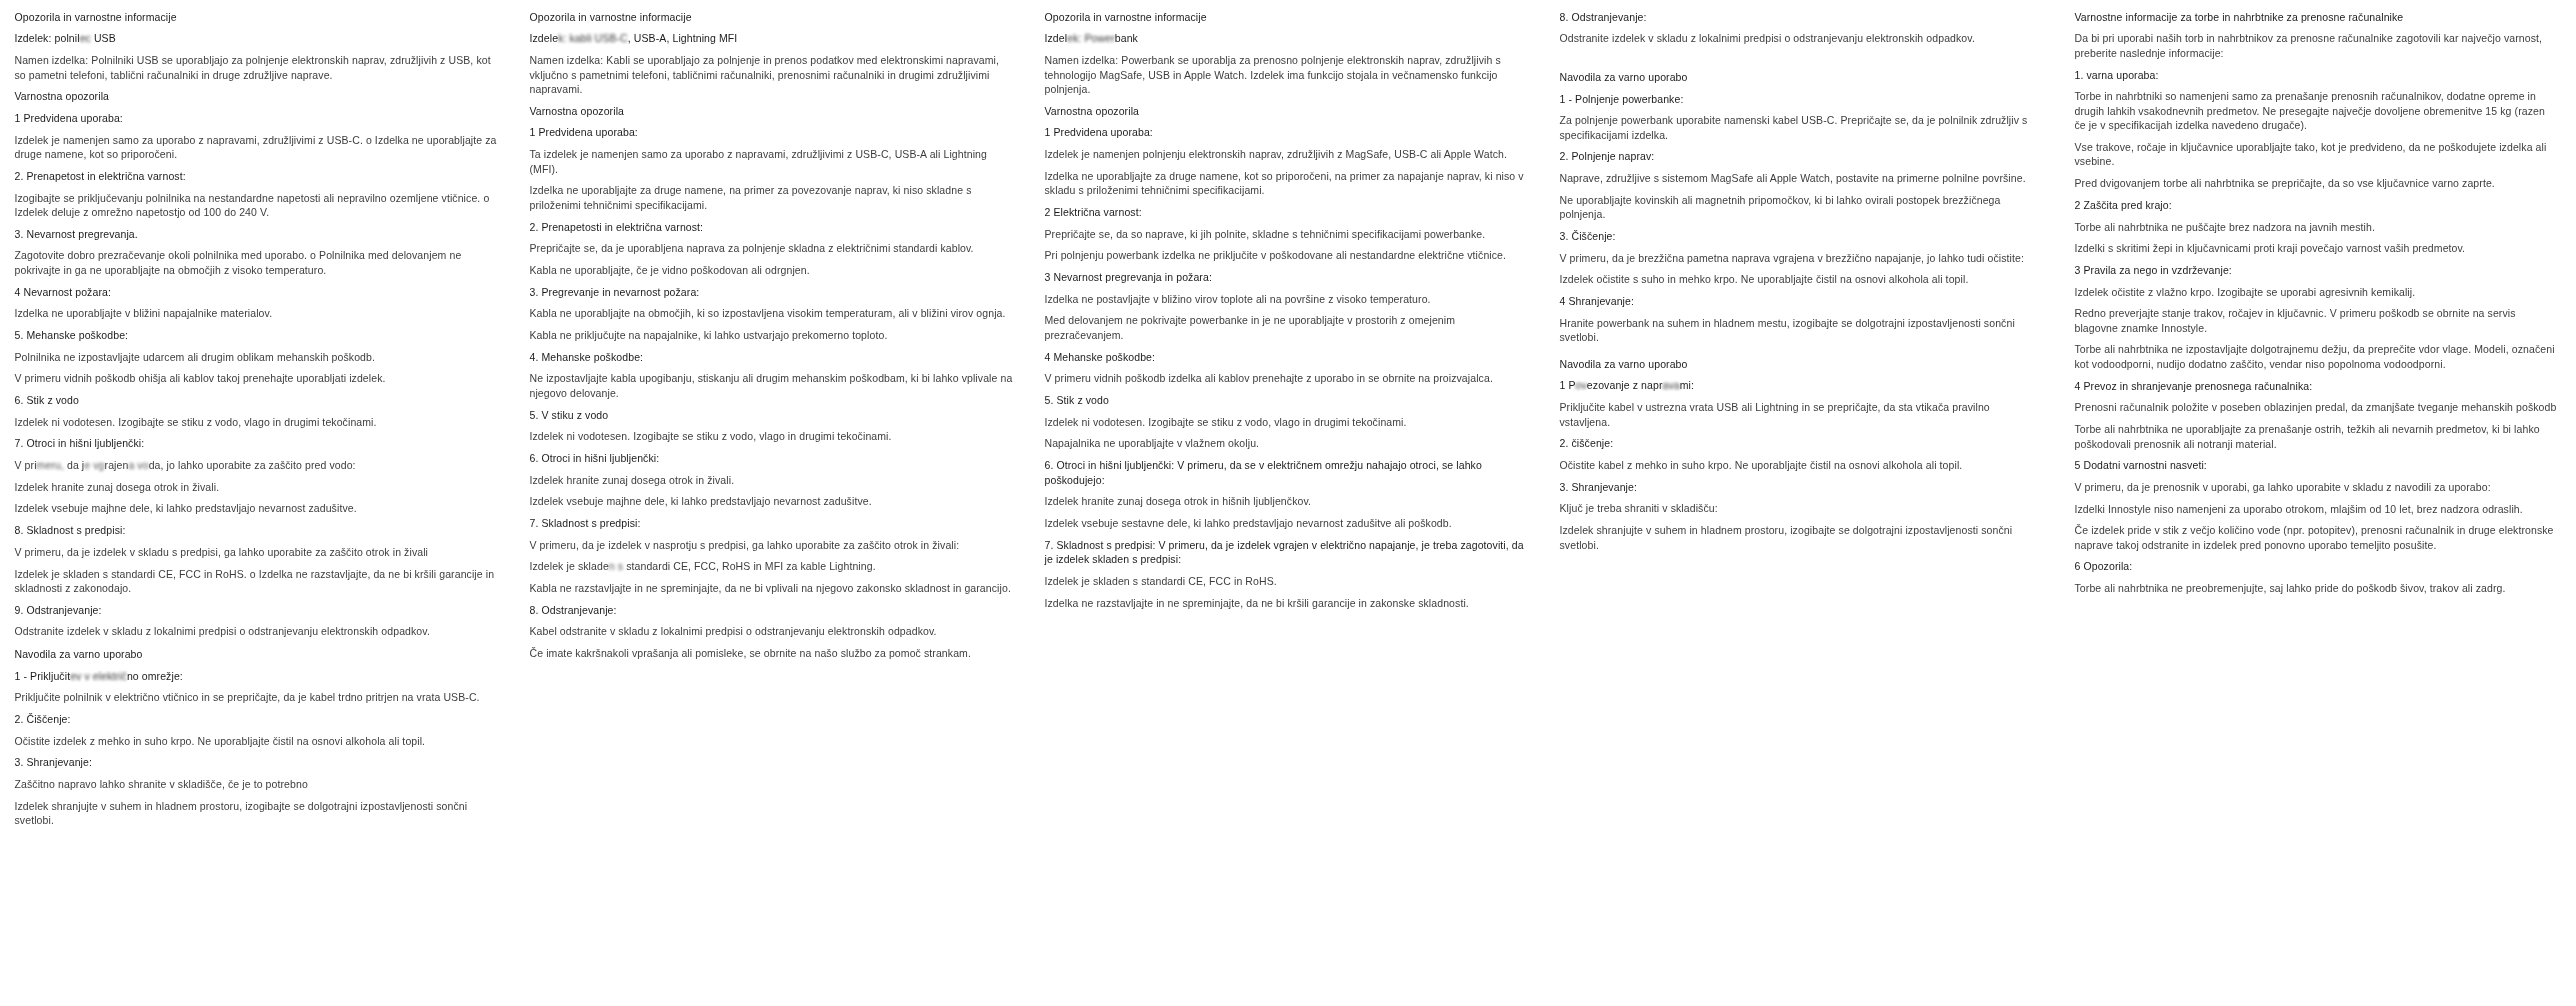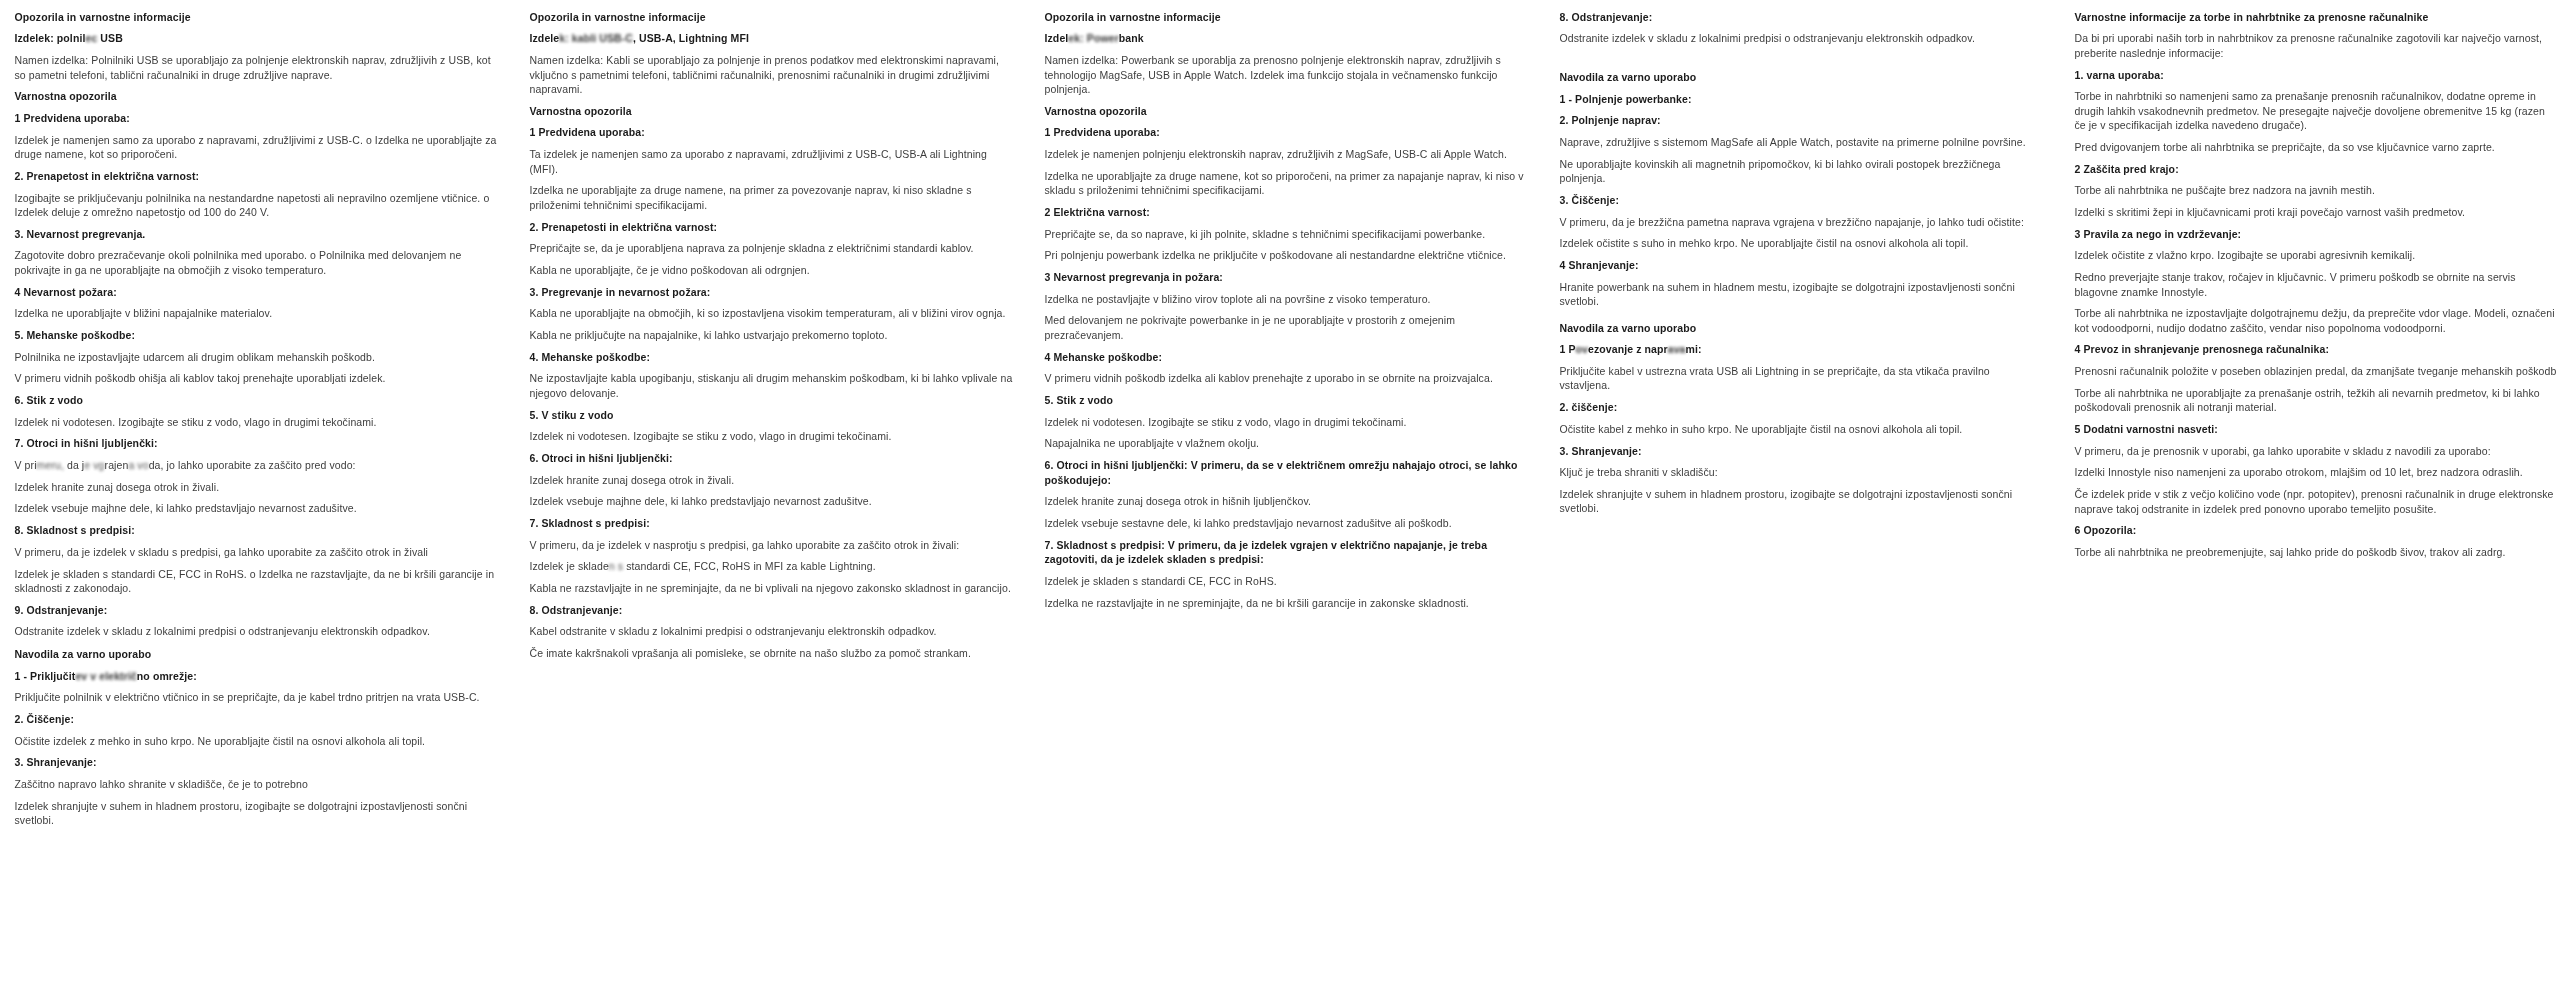--- a/index.html
+++ b/index.html
@@ -15,21 +15,21 @@
     padding: 9.7px 0 0 14.5px;
     gap: 32px;
   }
   .col { width: 483px; flex: 0 0 483px; }
   .blk {
     font-size: 10.5px;
     line-height: 14.5px;
     margin: 0 0 7.2px 0;
     letter-spacing: 0.1px;
   }
-  h2.blk { color: #1b1b1b; font-weight: 700; }
+  h2.blk { color: #1b1b1b; font-weight: 400; }
   p.blk  { color: #3d3d3d; font-weight: 400; }
   .smudge { filter: blur(1.4px); opacity: 0.9; }
 </style>
 </head>
 <body>
 
 <div class="page">
     <div class="col">
       <h2 class="blk h1"><span>Opozorila in varnostne informacije</span></h2>
       <h2 class="blk h2"><span>Izdelek: polnil</span><span class="smudge">ec</span><span> USB</span></h2>
@@ -119,20 +119,21 @@
       <p class="blk p"><span>Izdelek vsebuje sestavne dele, ki lahko predstavljajo nevarnost zadušitve ali poškodb.</span></p>
       <h2 class="blk h2"><span>7. Skladnost s predpisi: V primeru, da je izdelek vgrajen v električno napajanje, je treba zagotoviti, da je izdelek skladen s predpisi:</span></h2>
       <p class="blk p"><span>Izdelek je skladen s standardi CE, FCC in RoHS.</span></p>
       <p class="blk p"><span>Izdelka ne razstavljajte in ne spreminjajte, da ne bi kršili garancije in zakonske skladnosti.</span></p>
     </div>
     <div class="col">
       <h2 class="blk h2"><span>8. Odstranjevanje:</span></h2>
       <p class="blk p"><span>Odstranite izdelek v skladu z lokalnimi predpisi o odstranjevanju elektronskih odpadkov.</span></p>
       <h2 class="blk h2" style="margin-top: 24px;"><span>Navodila za varno uporabo</span></h2>
       <h2 class="blk h2"><span>1 - Polnjenje powerbanke:</span></h2>
+      <p class="blk p"><span>Za polnjenje powerbank uporabite namenski kabel USB-C. Prepričajte se, da je polnilnik združljiv s specifikacijami izdelka.</span></p>
       <h2 class="blk h2"><span>2. Polnjenje naprav:</span></h2>
       <p class="blk p"><span>Naprave, združljive s sistemom MagSafe ali Apple Watch, postavite na primerne polnilne površine.</span></p>
       <p class="blk p"><span>Ne uporabljajte kovinskih ali magnetnih pripomočkov, ki bi lahko ovirali postopek brezžičnega polnjenja.</span></p>
       <h2 class="blk h2"><span>3. Čiščenje:</span></h2>
       <p class="blk p"><span>V primeru, da je brezžična pametna naprava vgrajena v brezžično napajanje, jo lahko tudi očistite:</span></p>
       <p class="blk p"><span>Izdelek očistite s suho in mehko krpo. Ne uporabljajte čistil na osnovi alkohola ali topil.</span></p>
       <h2 class="blk h2"><span>4 Shranjevanje:</span></h2>
       <p class="blk p"><span>Hranite powerbank na suhem in hladnem mestu, izogibajte se dolgotrajni izpostavljenosti sončni svetlobi.</span></p>
       <h2 class="blk h2" style="margin-top: 12px;"><span>Navodila za varno uporabo</span></h2>
       <h2 class="blk h2"><span>1 P</span><span class="smudge">ov</span><span>ezovanje z napr</span><span class="smudge">ava</span><span>mi:</span></h2>
@@ -141,20 +142,21 @@
       <p class="blk p"><span>Očistite kabel z mehko in suho krpo. Ne uporabljajte čistil na osnovi alkohola ali topil.</span></p>
       <h2 class="blk h2"><span>3. Shranjevanje:</span></h2>
       <p class="blk p"><span>Ključ je treba shraniti v skladišču:</span></p>
       <p class="blk p"><span>Izdelek shranjujte v suhem in hladnem prostoru, izogibajte se dolgotrajni izpostavljenosti sončni svetlobi.</span></p>
     </div>
     <div class="col">
       <h2 class="blk h1"><span>Varnostne informacije za torbe in nahrbtnike za prenosne računalnike</span></h2>
       <p class="blk p"><span>Da bi pri uporabi naših torb in nahrbtnikov za prenosne računalnike zagotovili kar največjo varnost, preberite naslednje informacije:</span></p>
       <h2 class="blk h2"><span>1. varna uporaba:</span></h2>
       <p class="blk p"><span>Torbe in nahrbtniki so namenjeni samo za prenašanje prenosnih računalnikov, dodatne opreme in drugih lahkih vsakodnevnih predmetov. Ne presegajte največje dovoljene obremenitve 15 kg (razen če je v specifikacijah izdelka navedeno drugače).</span></p>
+      <p class="blk p"><span>Vse trakove, ročaje in ključavnice uporabljajte tako, kot je predvideno, da ne poškodujete izdelka ali vsebine.</span></p>
       <p class="blk p"><span>Pred dvigovanjem torbe ali nahrbtnika se prepričajte, da so vse ključavnice varno zaprte.</span></p>
       <h2 class="blk h2"><span>2 Zaščita pred krajo:</span></h2>
       <p class="blk p"><span>Torbe ali nahrbtnika ne puščajte brez nadzora na javnih mestih.</span></p>
       <p class="blk p"><span>Izdelki s skritimi žepi in ključavnicami proti kraji povečajo varnost vaših predmetov.</span></p>
       <h2 class="blk h2"><span>3 Pravila za nego in vzdrževanje:</span></h2>
       <p class="blk p"><span>Izdelek očistite z vlažno krpo. Izogibajte se uporabi agresivnih kemikalij.</span></p>
       <p class="blk p"><span>Redno preverjajte stanje trakov, ročajev in ključavnic. V primeru poškodb se obrnite na servis blagovne znamke Innostyle.</span></p>
       <p class="blk p"><span>Torbe ali nahrbtnika ne izpostavljajte dolgotrajnemu dežju, da preprečite vdor vlage. Modeli, označeni kot vodoodporni, nudijo dodatno zaščito, vendar niso popolnoma vodoodporni.</span></p>
       <h2 class="blk h2"><span>4 Prevoz in shranjevanje prenosnega računalnika:</span></h2>
       <p class="blk p"><span>Prenosni računalnik položite v poseben oblazinjen predal, da zmanjšate tveganje mehanskih poškodb</span></p>

